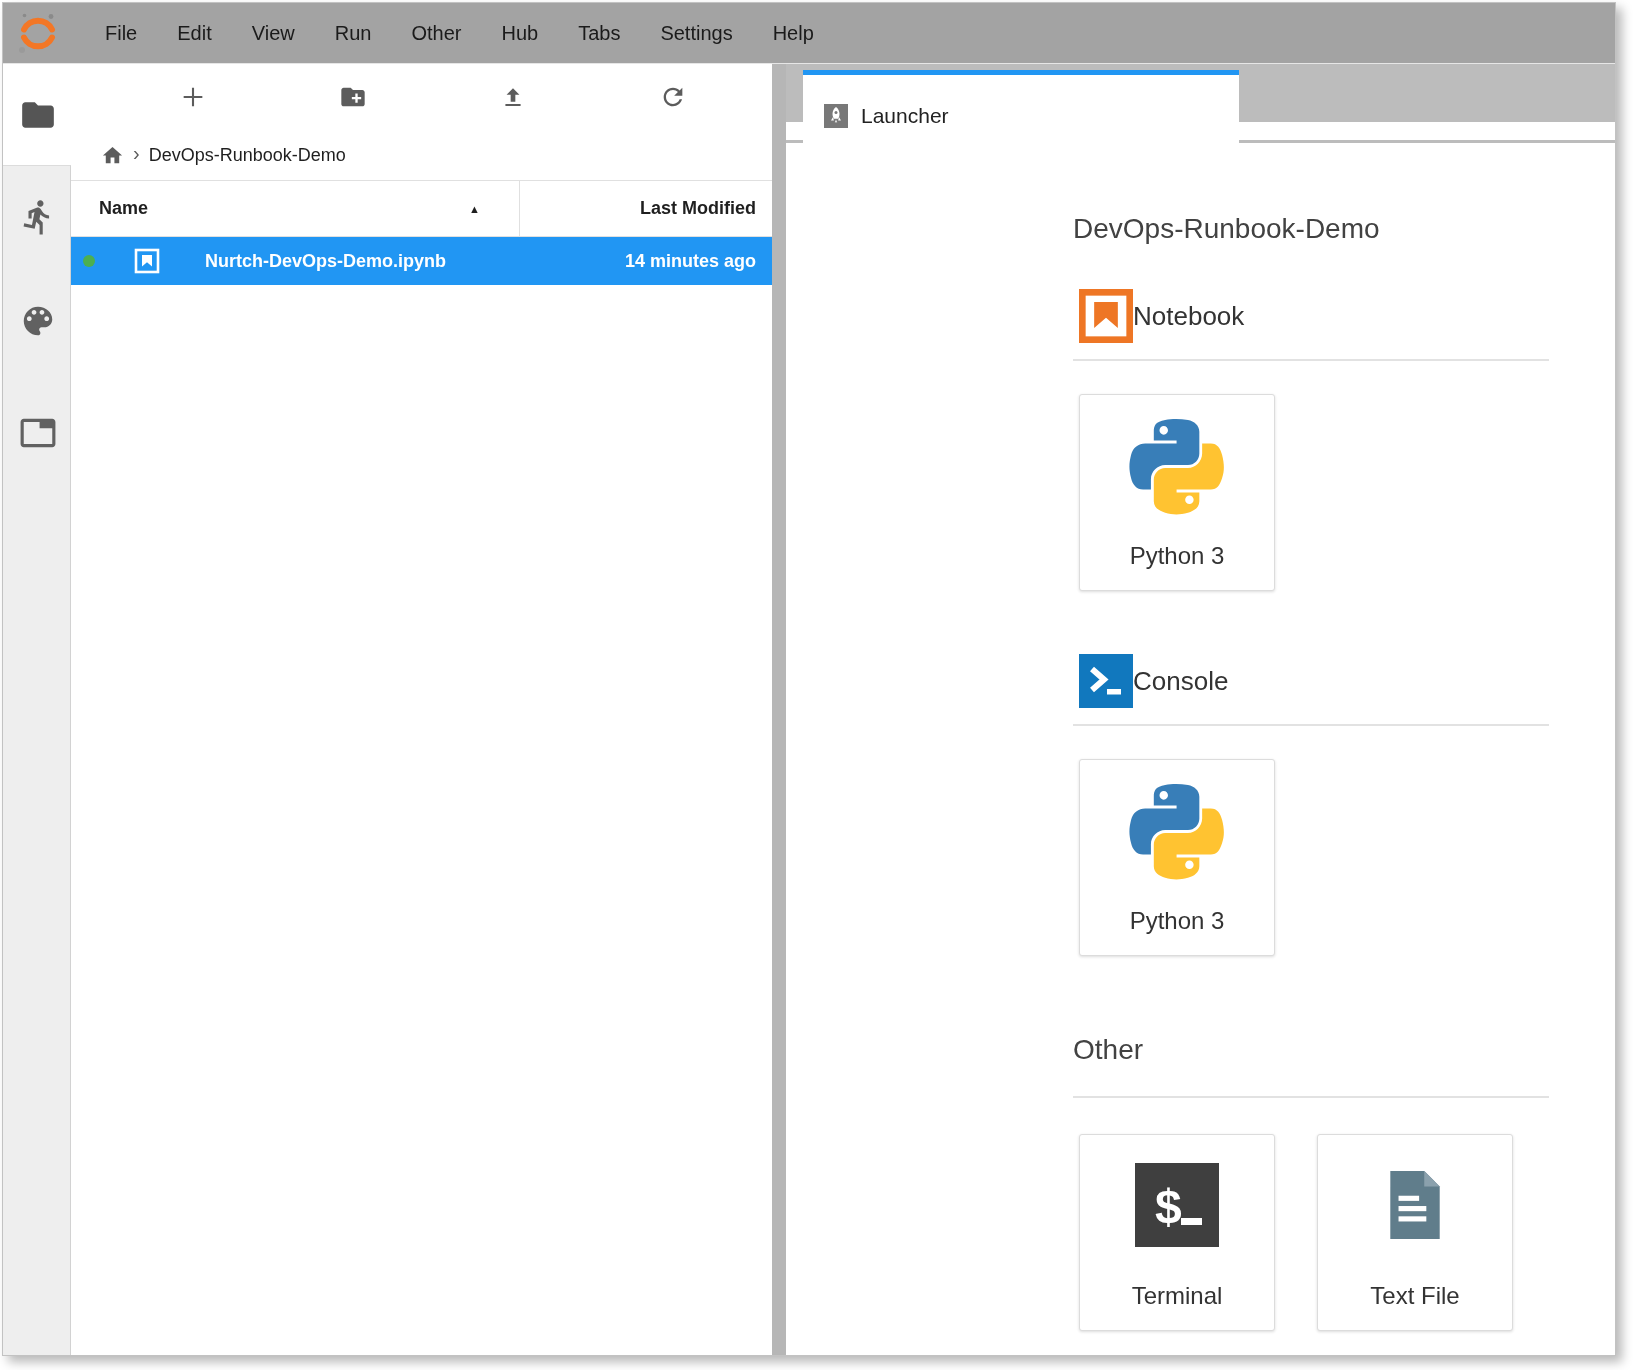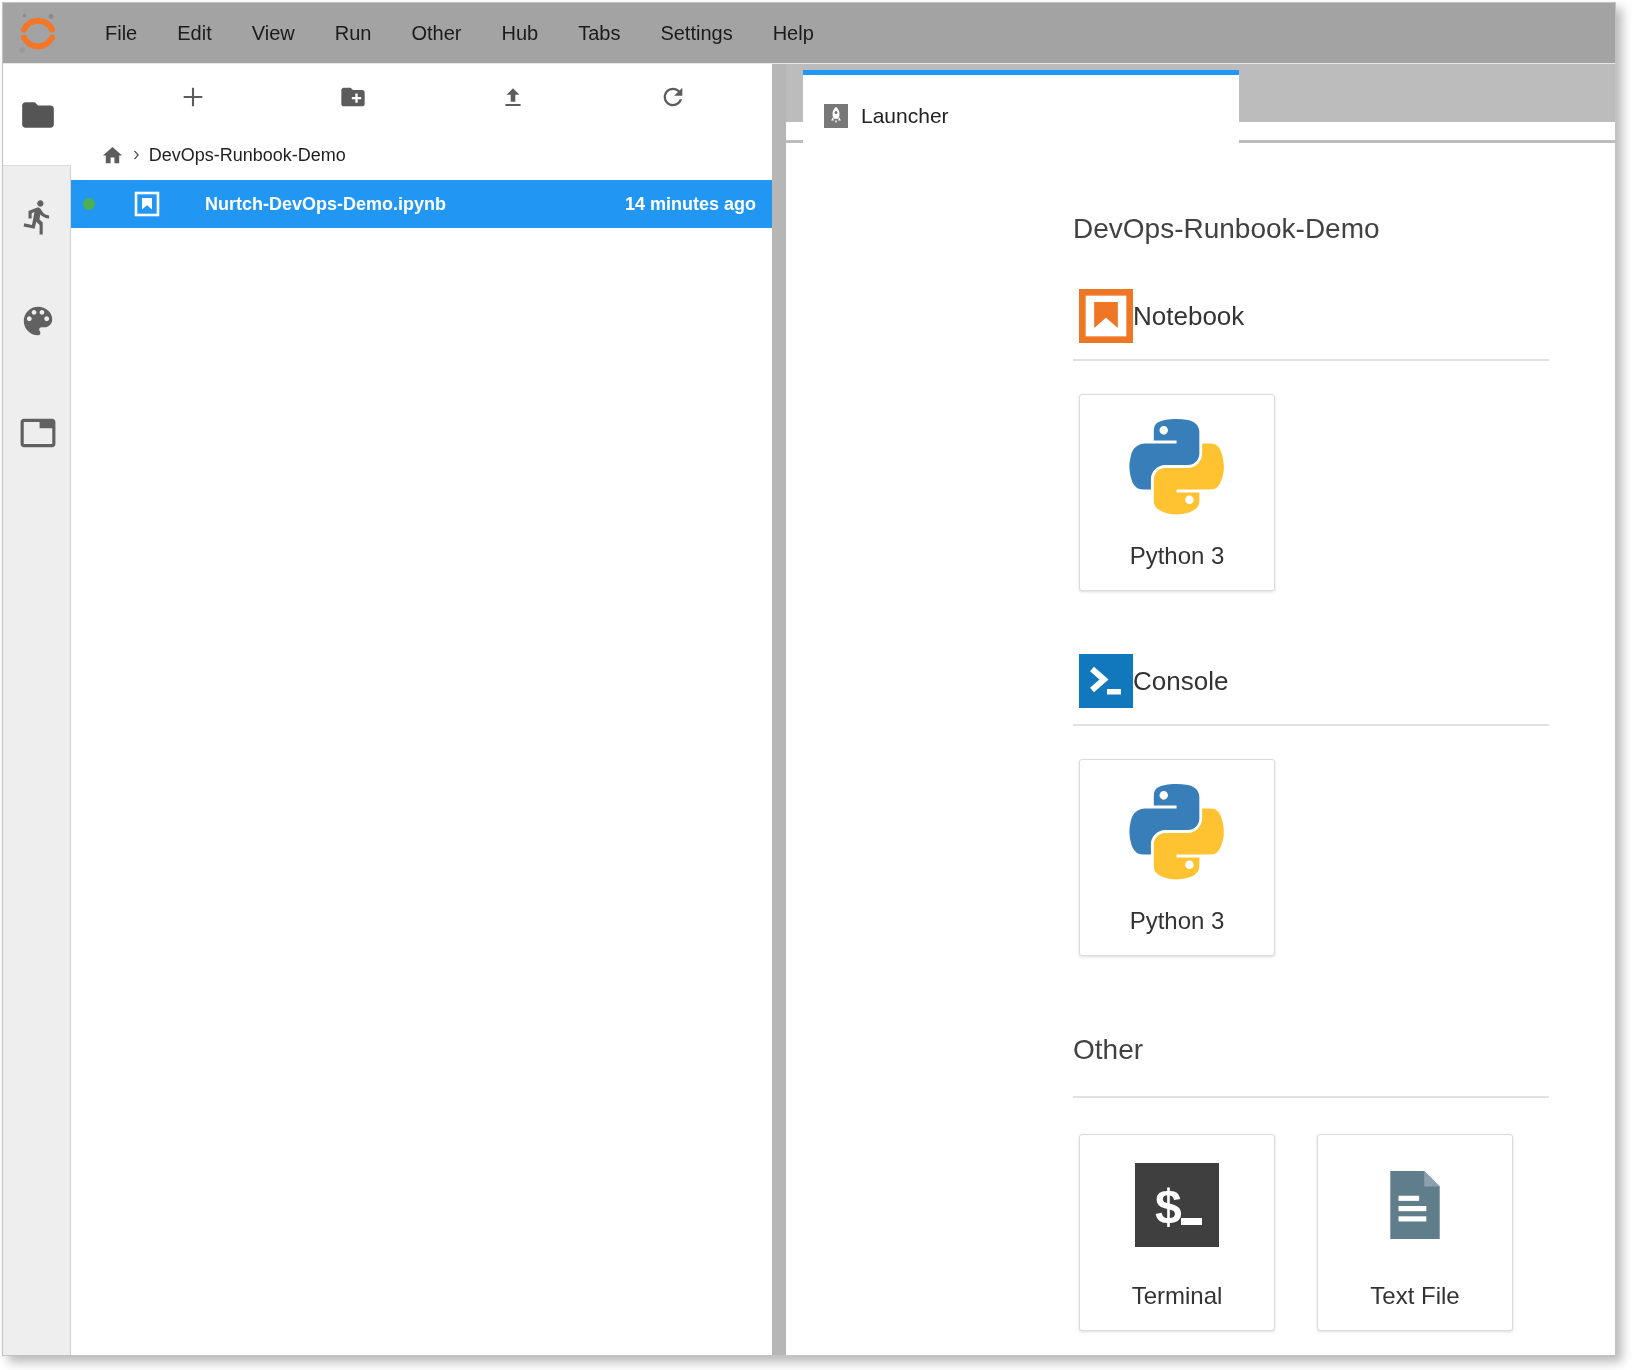--- a/index.html
+++ b/index.html
@@ -133,20 +133,29 @@
       </div>
 
       <div class="fb-breadcrumb">
         <svg style="width:23px;height:23px;" viewBox="0 0 24 24">
           <path fill="#5c5c5c" d="M10 20v-6h4v6h5v-8h3L12 3 2 12h3v8z"></path>
         </svg>
         <span class="crumb-sep">›</span>
         <span class="crumb-path">DevOps-Runbook-Demo</span>
       </div>
 
+      <div class="fb-header">
+        <div class="col-name">
+          <span>Name</span>
+          <span class="sort-arrow">▲</span>
+        </div>
+        <div class="col-modified">
+          <span>Last Modified</span>
+        </div>
+      </div>
 
       <div class="fb-row">
         <span class="row-dot"></span>
         <svg class="row-nbicon" viewBox="0 0 26 26">
           <rect x="2" y="2" width="22" height="22" fill="none" stroke="#ffffff" stroke-width="2.6"></rect>
           <path d="M8 7h10v11.5L13 14.2 8 18.5z" fill="#ffffff"></path>
         </svg>
         <span class="row-name">Nurtch-DevOps-Demo.ipynb</span>
         <span class="row-modified">14 minutes ago</span>
       </div>

